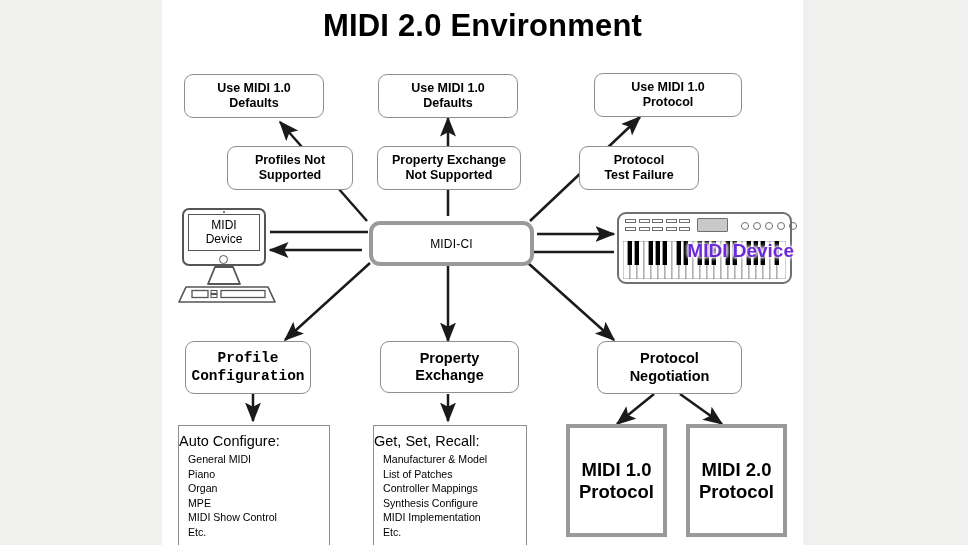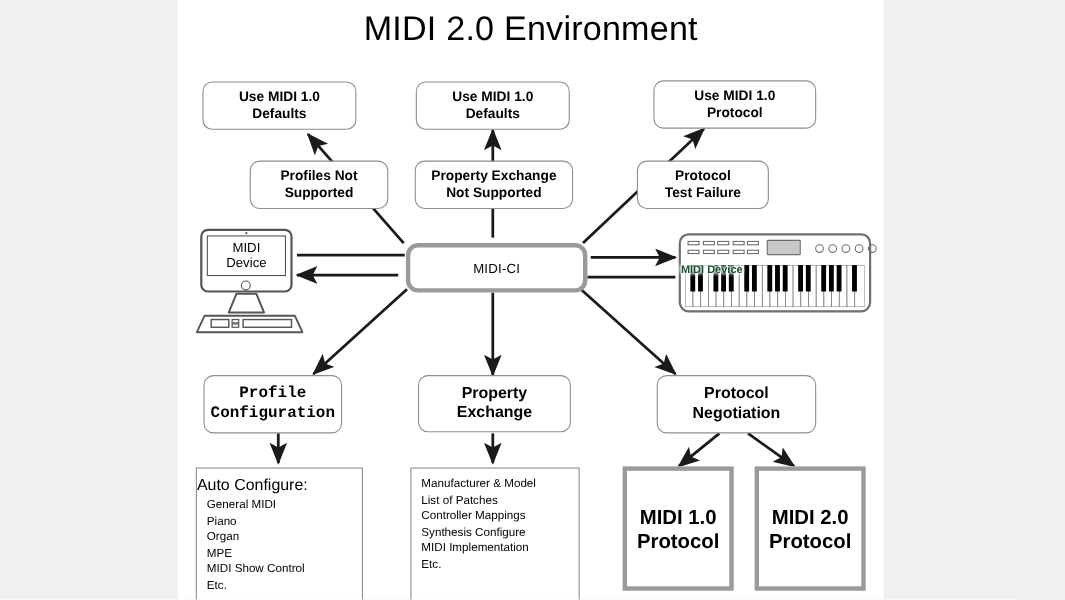--- a/index.html
+++ b/index.html
@@ -42,21 +42,21 @@
     display:block;text-align:left;padding:7px 0 0 0;
   }
   .lbox .lhead{
     display:block;text-align:left;font-size:14.5px;margin:0 0 3px 0;color:#000;
   }
   .lbox ul{list-style:none;margin:0;padding:0 0 0 9px;}
   .lbox li{font-size:10.6px;line-height:1.37;color:#000;white-space:nowrap;}
 
   #title{
     position:absolute;left:0;top:8px;width:641px;text-align:center;
-    font-size:31px;font-weight:normal;letter-spacing:.2px;color:#000;
+    font-size:31px;font-weight:bold;letter-spacing:.2px;color:#000;
   }
 
   
   #computer{position:absolute;left:12px;top:208px;width:104px;height:96px;}
   #mon-outer{position:absolute;left:8px;top:0;width:84px;height:58px;
     border:2.2px solid #555;border-radius:7px;background:#fff;box-sizing:border-box;}
   #mon-screen{position:absolute;left:14px;top:6px;width:72px;height:37px;
     border:1.7px solid #555;background:#fff;box-sizing:border-box;
     display:flex;flex-direction:column;align-items:center;justify-content:center;
     font-size:12px;line-height:1.15;color:#000;}
@@ -70,22 +70,22 @@
   #keyboard{position:absolute;left:455px;top:212px;width:175px;height:72px;
     border:2.4px solid #6f6f6f;border-radius:9px;background:#fff;box-sizing:border-box;}
   #kb-panel{position:absolute;left:0;top:0;width:100%;height:26px;}
   .btnrow{position:absolute;display:flex;gap:2.6px;}
   .btnrow span{width:11px;height:4.2px;border:1px solid #6f6f6f;background:#fff;box-sizing:border-box;}
   #lcd{position:absolute;left:78px;top:4px;width:31px;height:14px;
        border:1.6px solid #6f6f6f;background:#c9c9c9;box-sizing:border-box;border-radius:1px;}
   #knobs{position:absolute;left:122px;top:8px;display:flex;gap:4px;}
   #knobs span{width:8px;height:8px;border:1.4px solid #6f6f6f;border-radius:50%;box-sizing:border-box;}
   #keys{position:absolute;left:4px;top:27px;width:163px;height:38px;}
-  #kb-label{position:absolute;left:0;top:26px;width:175px;text-align:left;
-    font-size:10px;font-weight:bold;color:#14532d;z-index:5;
+  #kb-label{position:absolute;left:0;top:26px;width:175px;text-align:right;
+    font-size:19px;font-weight:bold;color:#6d28d9;z-index:5;
     text-shadow:0 0 3px #fff,0 0 3px #fff,0 0 4px #fff,0 0 5px #fff;}
 </style>
 </head>
 <body>
 
 <div id="stage">
   <div id="canvas">
 
     <svg id="wires" viewBox="0 0 641 545">
       <defs>
@@ -270,20 +270,21 @@
         <li>General MIDI</li>
         <li>Piano</li>
         <li>Organ</li>
         <li>MPE</li>
         <li>MIDI Show Control</li>
         <li>Etc.</li>
       </ul>
     </div>
 
     <div class="lbox" style="position:absolute;left:211px;top:425px;width:152px;height:113px;">
+      <span class="lhead">Get, Set, Recall:</span>
       <ul>
         <li>Manufacturer &amp; Model</li>
         <li>List of Patches</li>
         <li>Controller Mappings</li>
         <li>Synthesis Configure</li>
         <li>MIDI Implementation</li>
         <li>Etc.</li>
       </ul>
     </div>
 

